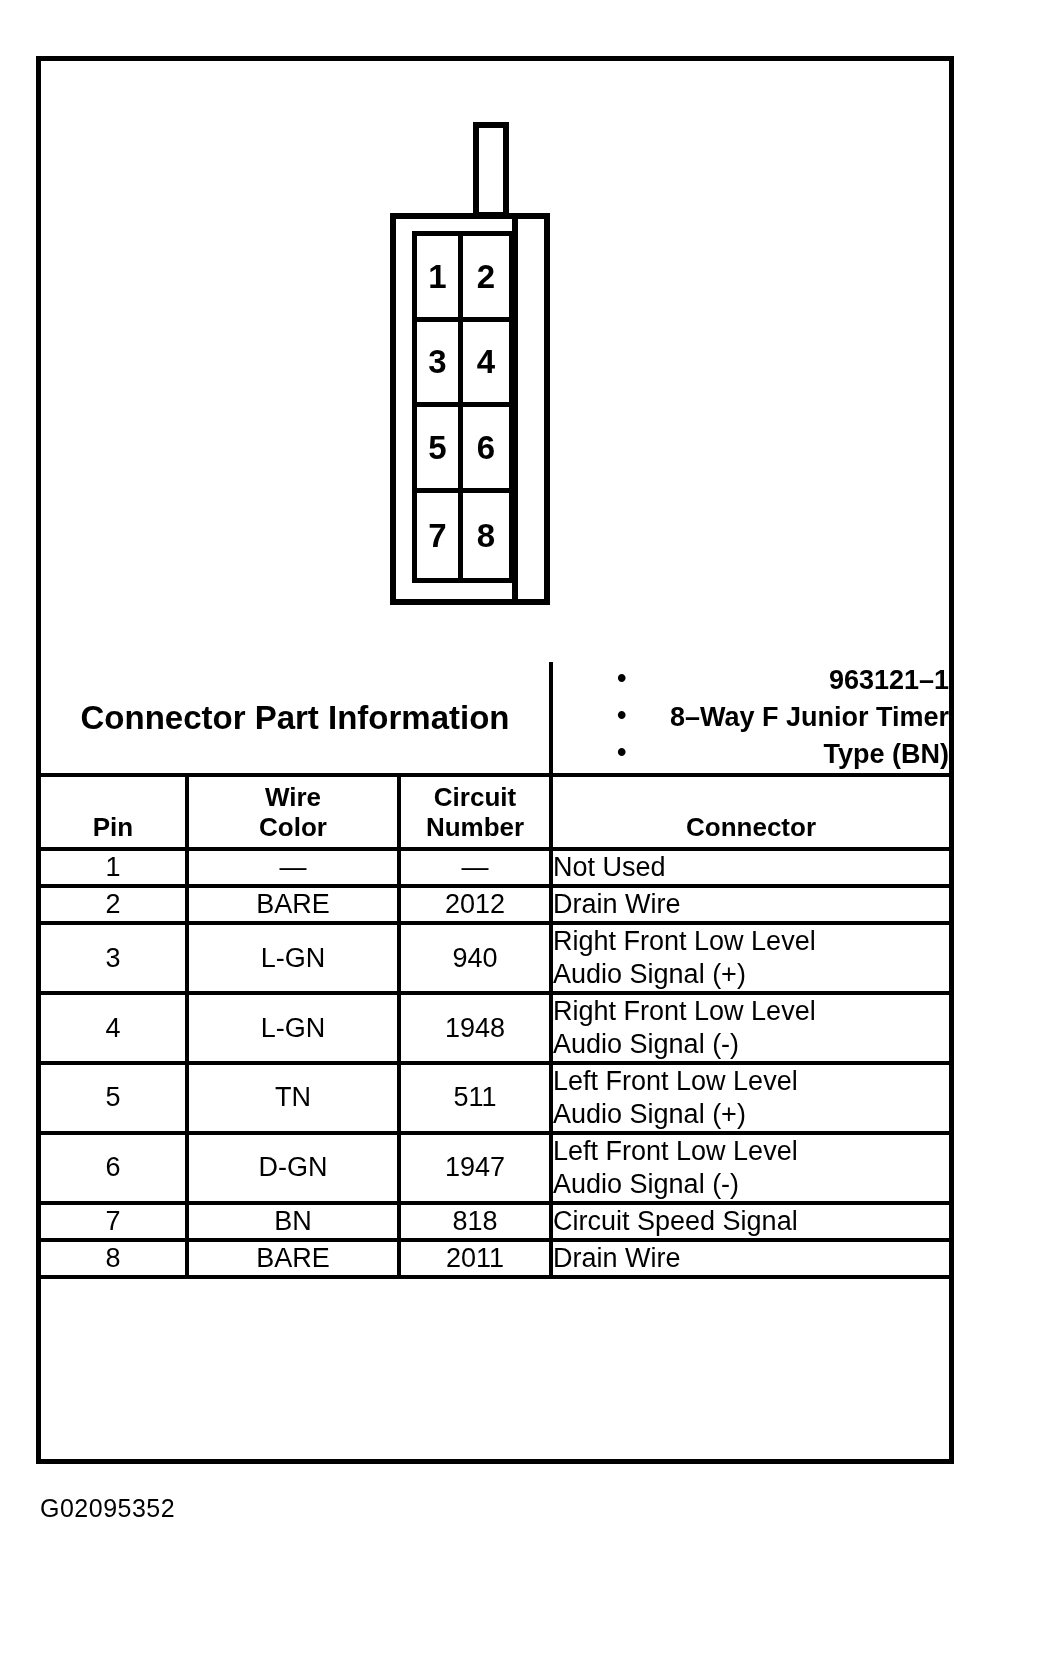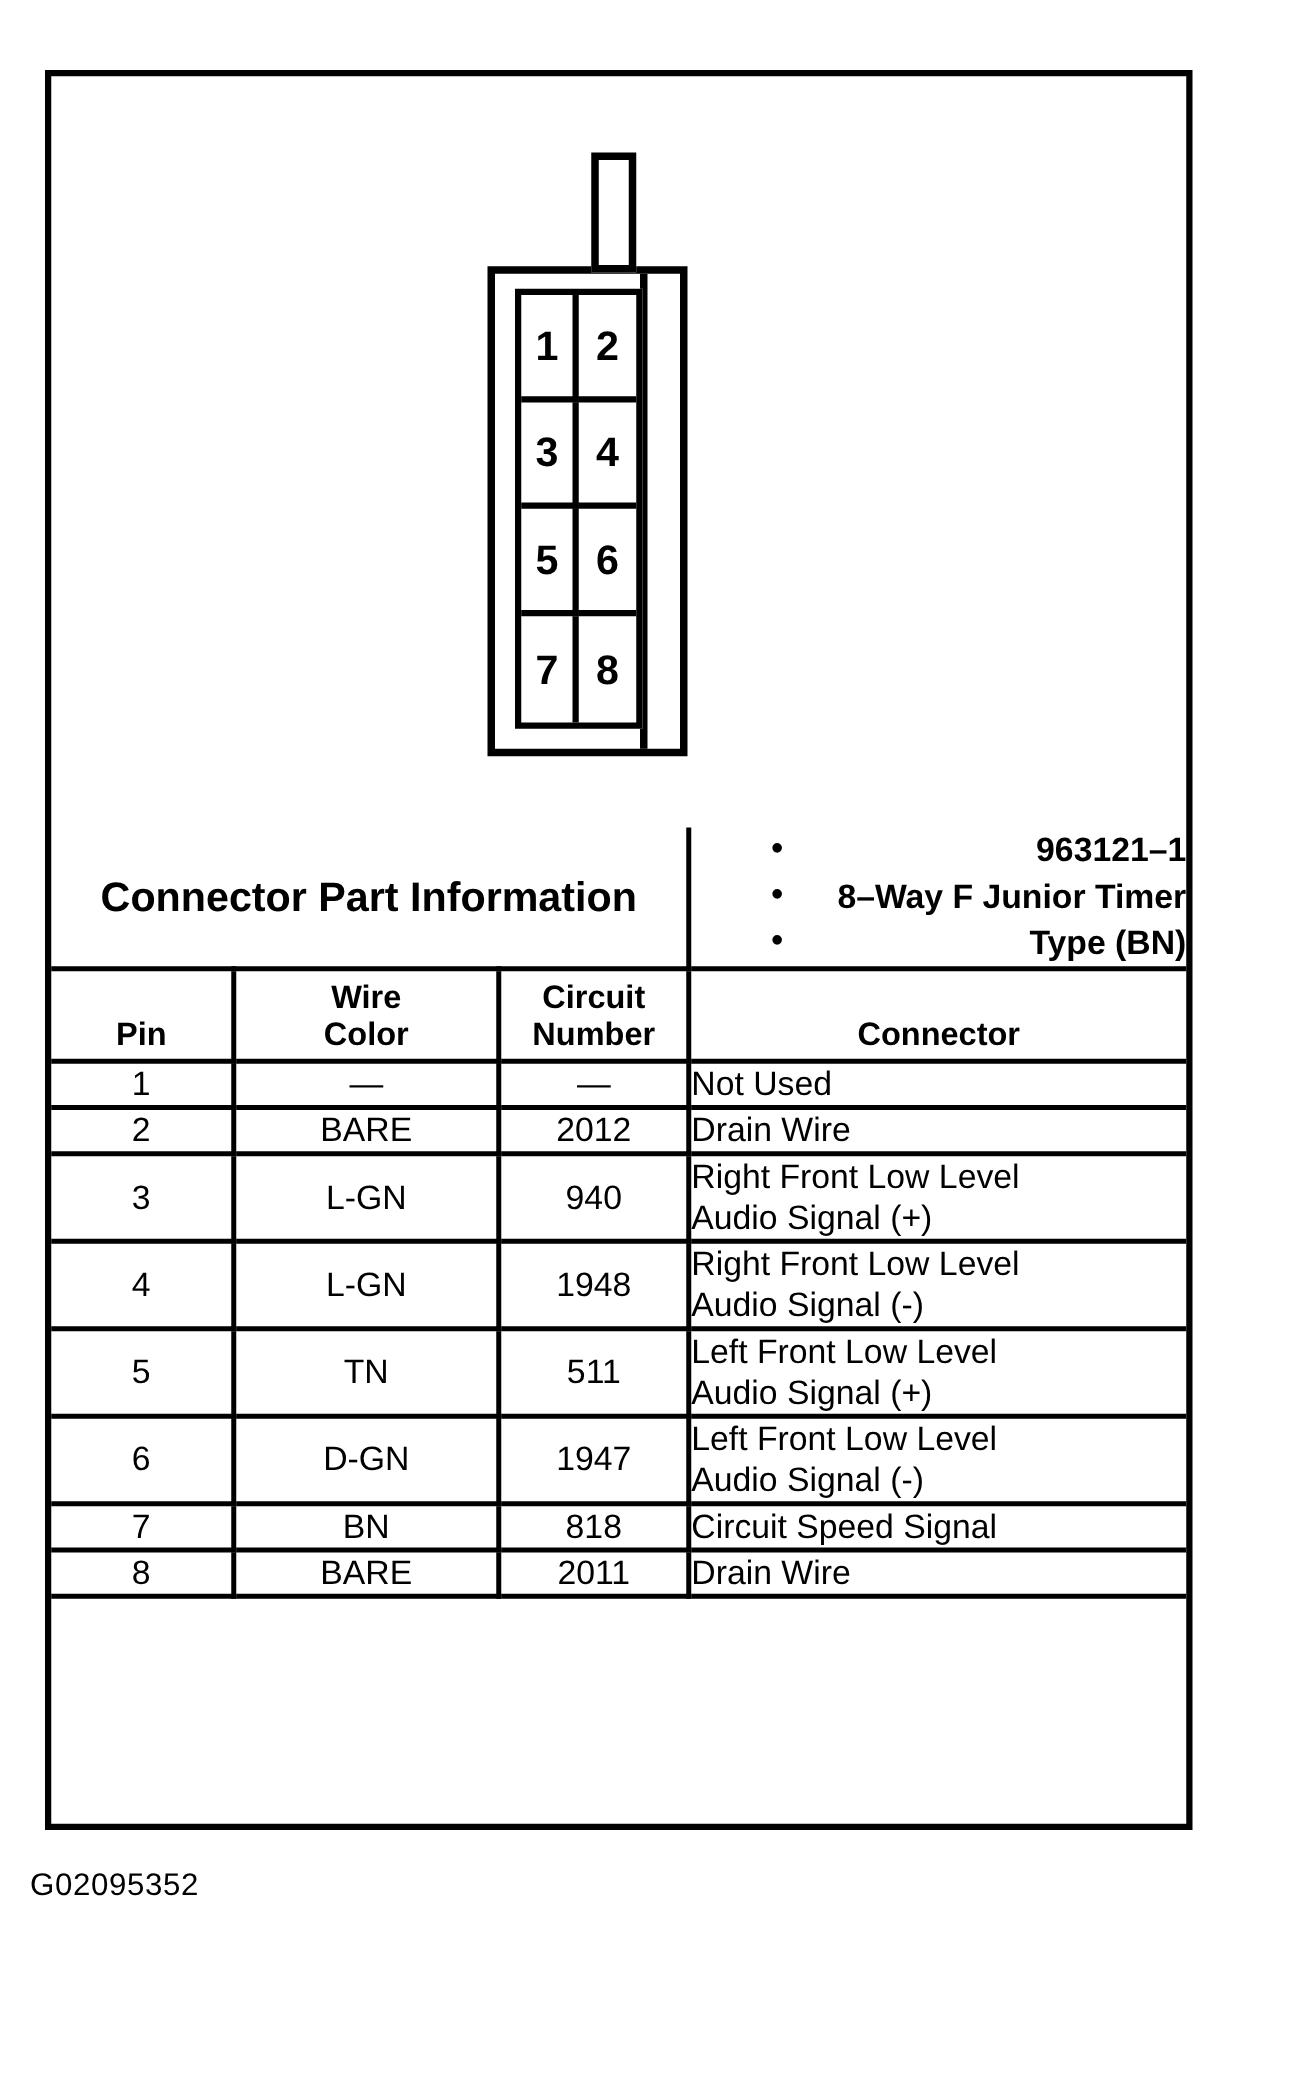--- a/index.html
+++ b/index.html
@@ -176,21 +176,21 @@
     text-align: left;
     font-size: 27px;
     line-height: 1.22;
     padding: 9px 0 9px 12px;
   }
   .cell-func .fn-line { display: block; }
 
   
   #caption {
     position: absolute;
-    left: 24px;
+    left: 40px;
     top: 1494px;
     font-size: 25px;
     font-family: "Liberation Sans", sans-serif;
     letter-spacing: 0.5px;
   }
 </style>
 </head>
 <body>
 
 <div id="page-frame">

